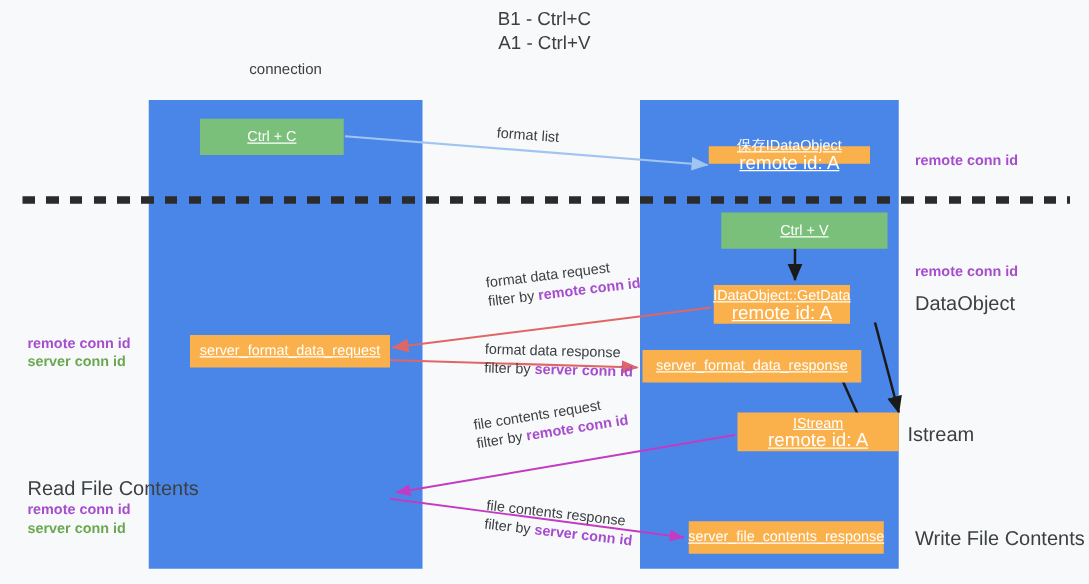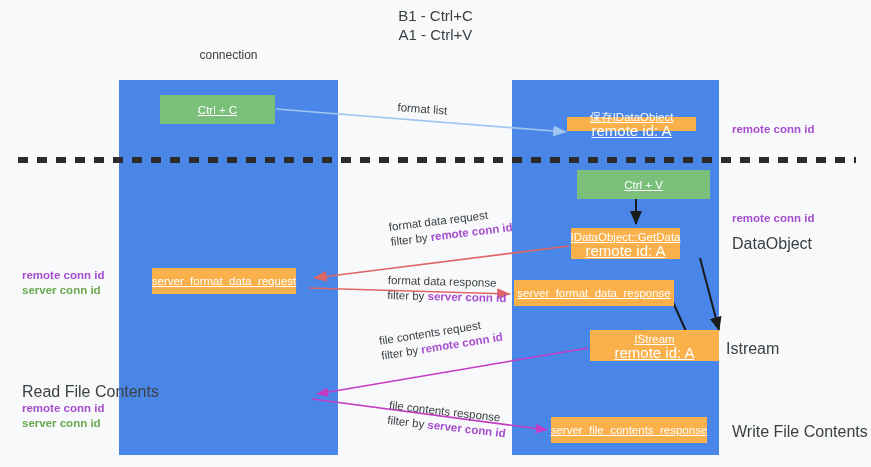--- a/index.html
+++ b/index.html
@@ -43,22 +43,22 @@
   }
   .box.green{background:#7ac07a;}
   .box.orange{background:#fbb14b;}
   .box .l2{font-size:15px;}
 
   #box-ctrlc{left:160px;top:95px;width:115px;height:29px;}
   #box-ctrlv{left:577px;top:170px;width:133px;height:29px;}
   #box-save-idataobject{left:567px;top:117px;width:129px;height:14px;}
   #box-getdata{left:571px;top:228px;width:109px;height:31px;}
   #box-istream{left:590px;top:330px;width:129px;height:31px;}
-  #box-sfdreq{left:152px;top:268px;width:144px;height:26px;}
-  #box-sfdresp{left:514px;top:280px;width:160px;height:26px;}
+  #box-sfdreq{left:152px;top:268px;width:160px;height:26px;}
+  #box-sfdresp{left:514px;top:280px;width:175px;height:26px;}
   #box-sfcreq{left:152px;top:385px;width:159px;height:26px;}
   #box-sfcresp{left:551px;top:417px;width:156px;height:26px;}
 
   
   .side-label{position:absolute;font-size:16px;line-height:15px;color:#3c4043;white-space:nowrap;}
   .tag{font-size:11.5px;line-height:15px;font-weight:bold;white-space:nowrap;}
   .tag.remote{color:#a64dce;}
   .tag.server{color:#6aa84f;}
   .stack{position:absolute;}
 

